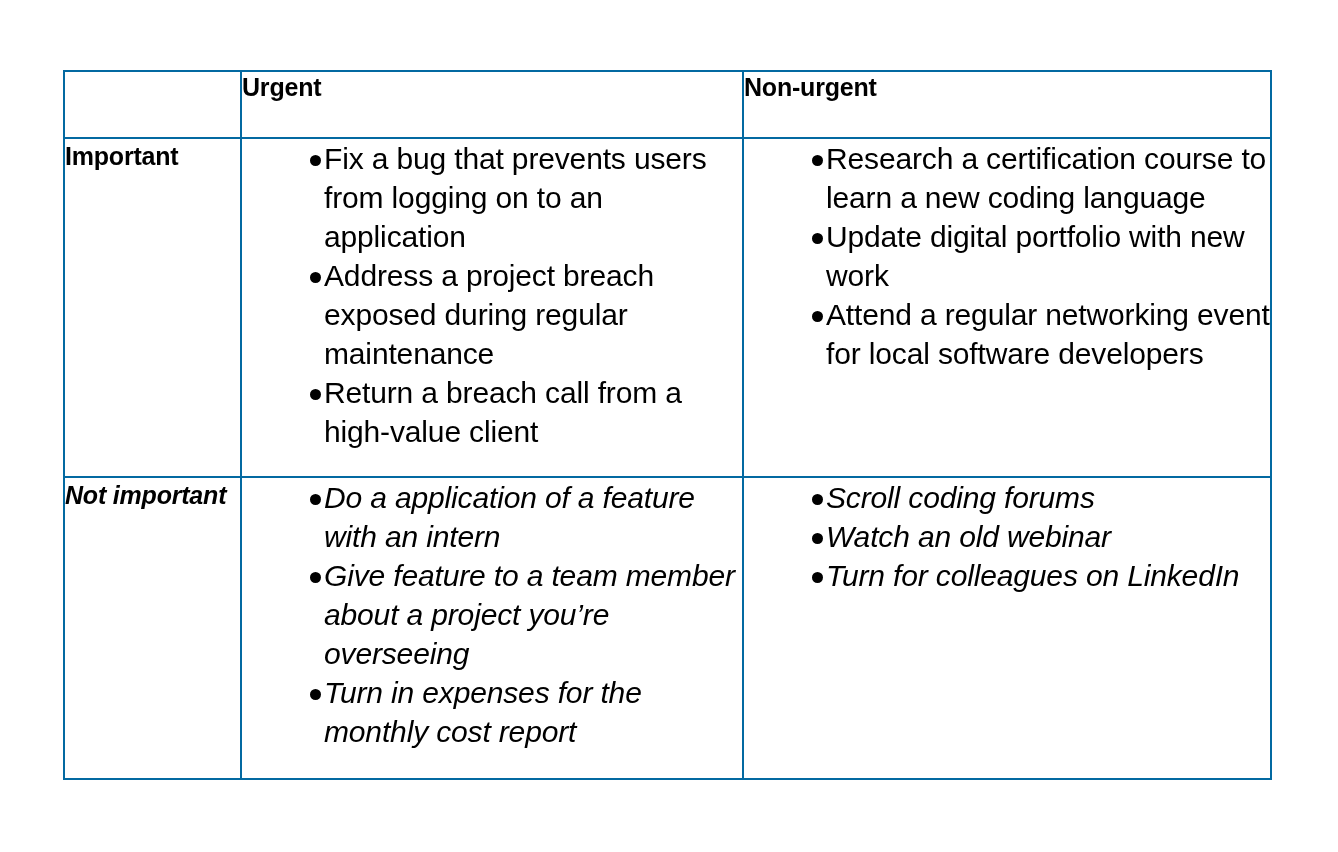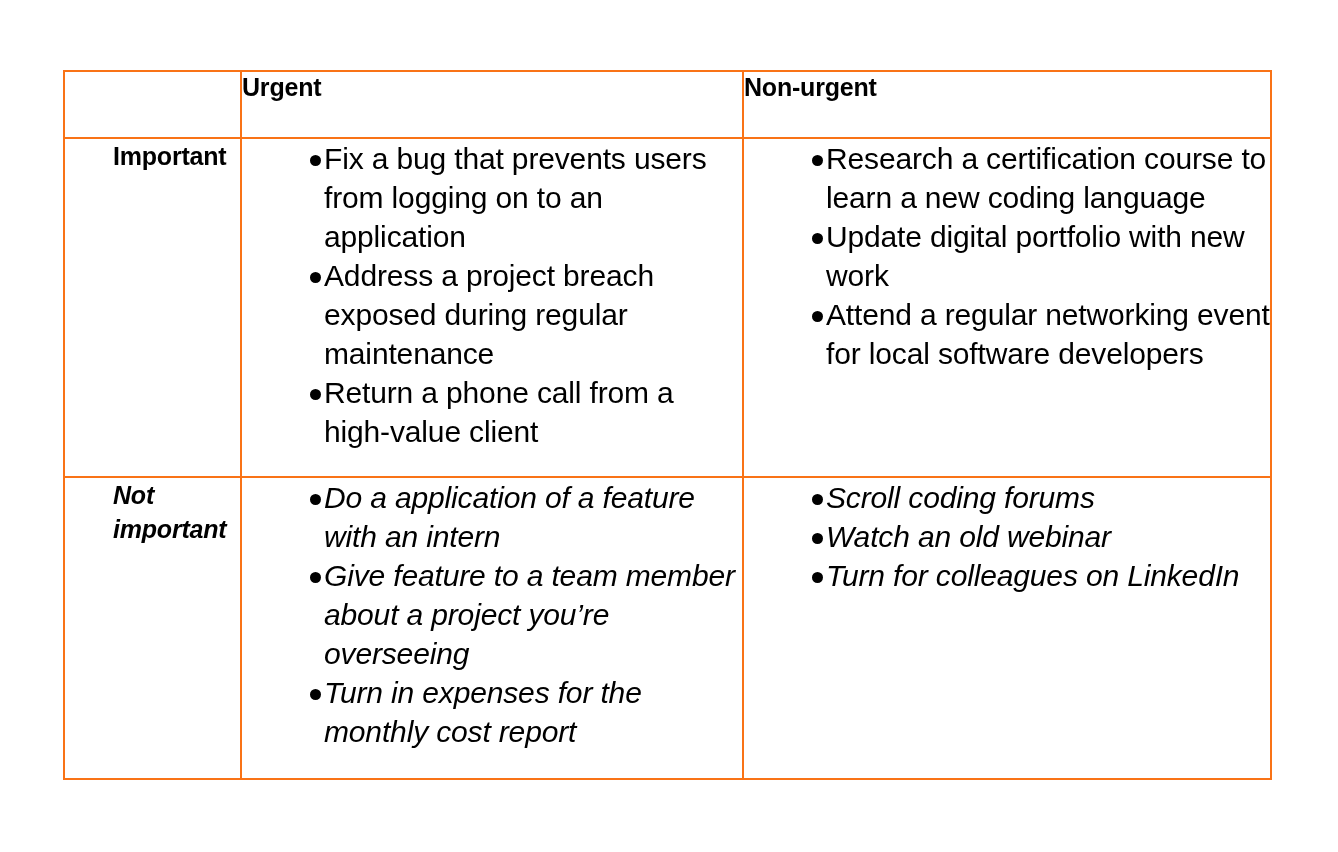--- a/index.html
+++ b/index.html
@@ -26,21 +26,21 @@
     position: absolute;
     left: 63px;
     top: 70px;
     width: 1201px;
     border-collapse: collapse;
     table-layout: fixed;
     background: #ffffff;
   }
 
   .matrix td {
-    border: 2px solid #f97316;
+    border: 2px solid #0369a1;
     vertical-align: top;
     background: #ffffff;
     padding: 0;
   }
 
   
   .col-label   { width: 175px; }
   .col-urgent  { width: 500px; }
   .col-nonurg  { width: 526px; }
 
@@ -64,21 +64,20 @@
   .row-notimportant td { height: 300px; font-style: italic; }
 
   .label-cell {
     padding: 20px 8px 10px 14px;
   }
   .label-text {
     font-size: 25px;
     font-weight: bold;
     line-height: 34px;
     letter-spacing: -0.2px;
-    padding-left: 48px;
   }
 
   .list-cell {
     padding: 18px 14px 10px 0;
   }
 
   ul.task-list {
     list-style: none;
     margin: 0;
     padding: 0;
@@ -148,21 +147,21 @@
             <li>
               <span class="bullet"></span>
               <span class="task-text">Fix a bug that prevents users from logging on to an application</span>
             </li>
             <li>
               <span class="bullet"></span>
               <span class="task-text">Address a project breach exposed during regular maintenance</span>
             </li>
             <li>
               <span class="bullet"></span>
-              <span class="task-text">Return a phone call from a high-value client</span>
+              <span class="task-text">Return a breach call from a high-value client</span>
             </li>
           </ul>
         </td>
         <td class="col-nonurg list-cell">
           <ul class="task-list">
             <li>
               <span class="bullet"></span>
               <span class="task-text">Research a certification course to learn a new coding language</span>
             </li>
             <li>

